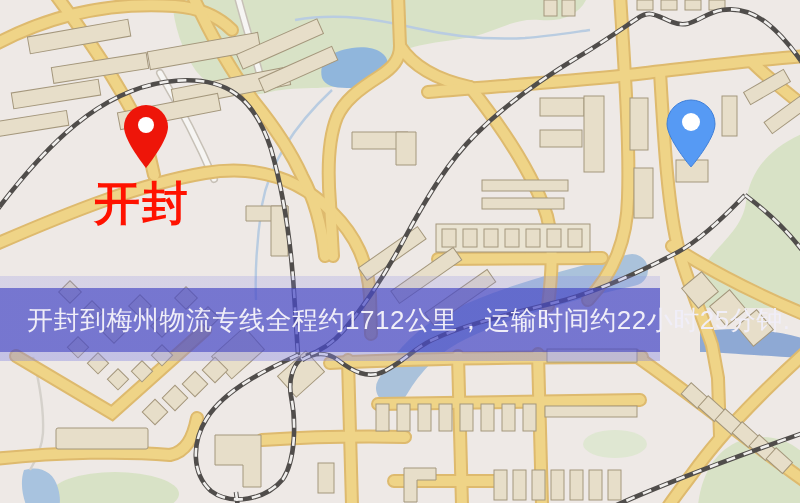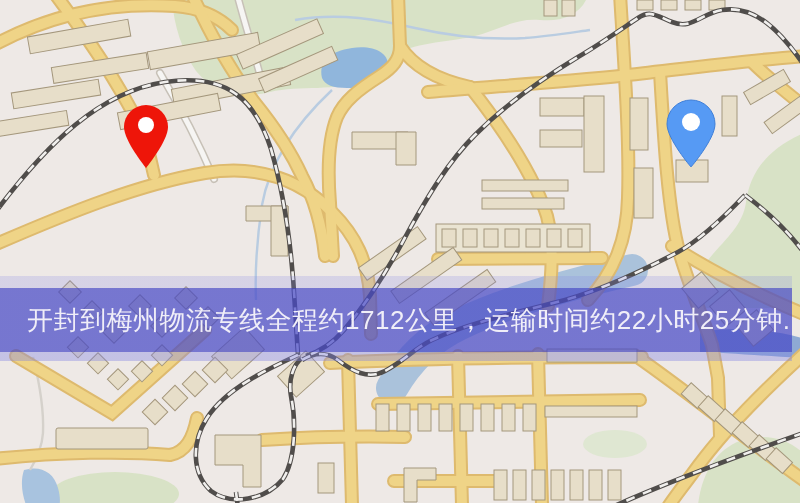--- a/index.html
+++ b/index.html
@@ -13,21 +13,21 @@
   .pin-kaifeng{left:116px;top:100px;width:60px;height:72px;}
   .pin-meizhou{left:659px;top:96px;width:64px;height:76px;}
   .marker-label{
     position:absolute;font-family:"DejaVu Serif","Liberation Serif",serif;
     font-weight:bold;font-size:46px;line-height:48px;white-space:nowrap;
     text-align:center;letter-spacing:2px;
   }
   .label-kaifeng{left:90px;top:179px;width:104px;color:var(--label-kaifeng,#ff1200);}
   .label-meizhou{left:636px;top:179px;width:118px;color:var(--label-meizhou,#2531da);}
   .banner{
-    position:absolute;left:0;top:276px;width:792px;height:85px;
+    position:absolute;left:0;top:276px;width:660px;height:85px;
     background:linear-gradient(180deg,
       rgba(130,132,228,0.22) 0 14%,
       var(--banner-bg,rgba(72,74,199,0.72)) 14% 89%,
       rgba(128,130,226,0.38) 89% 100%);
   }
   .banner-text{
     position:absolute;left:27px;top:27px;
     font-size:26px;line-height:34px;letter-spacing:0.5px;
     color:var(--banner-text,#f0eef8);white-space:nowrap;
   }
@@ -297,15 +297,16 @@
   <svg class="pin pin-kaifeng" viewBox="0 0 60 72">
     <path d="M30,68 C30,68 8,41 8,27 A22,22 0 1 1 52,27 C52,41 30,68 30,68 Z" fill="#ee1509"></path>
     <circle cx="30" cy="25" r="8" fill="#ffffff"></circle>
   </svg>
 
   <svg class="pin pin-meizhou" viewBox="0 0 64 76">
     <path stroke="#3f7fd8" stroke-width="1" d="M32,71 C32,71 8,43 8,28 A24,24 0 1 1 56,28 C56,43 32,71 32,71 Z" fill="#569af4"></path>
     <circle cx="32" cy="26" r="9" fill="#ffffff"></circle>
   </svg>
 
+  <div class="marker-label label-kaifeng">开封</div>
 
 
 </div>
 
 </body></html>

